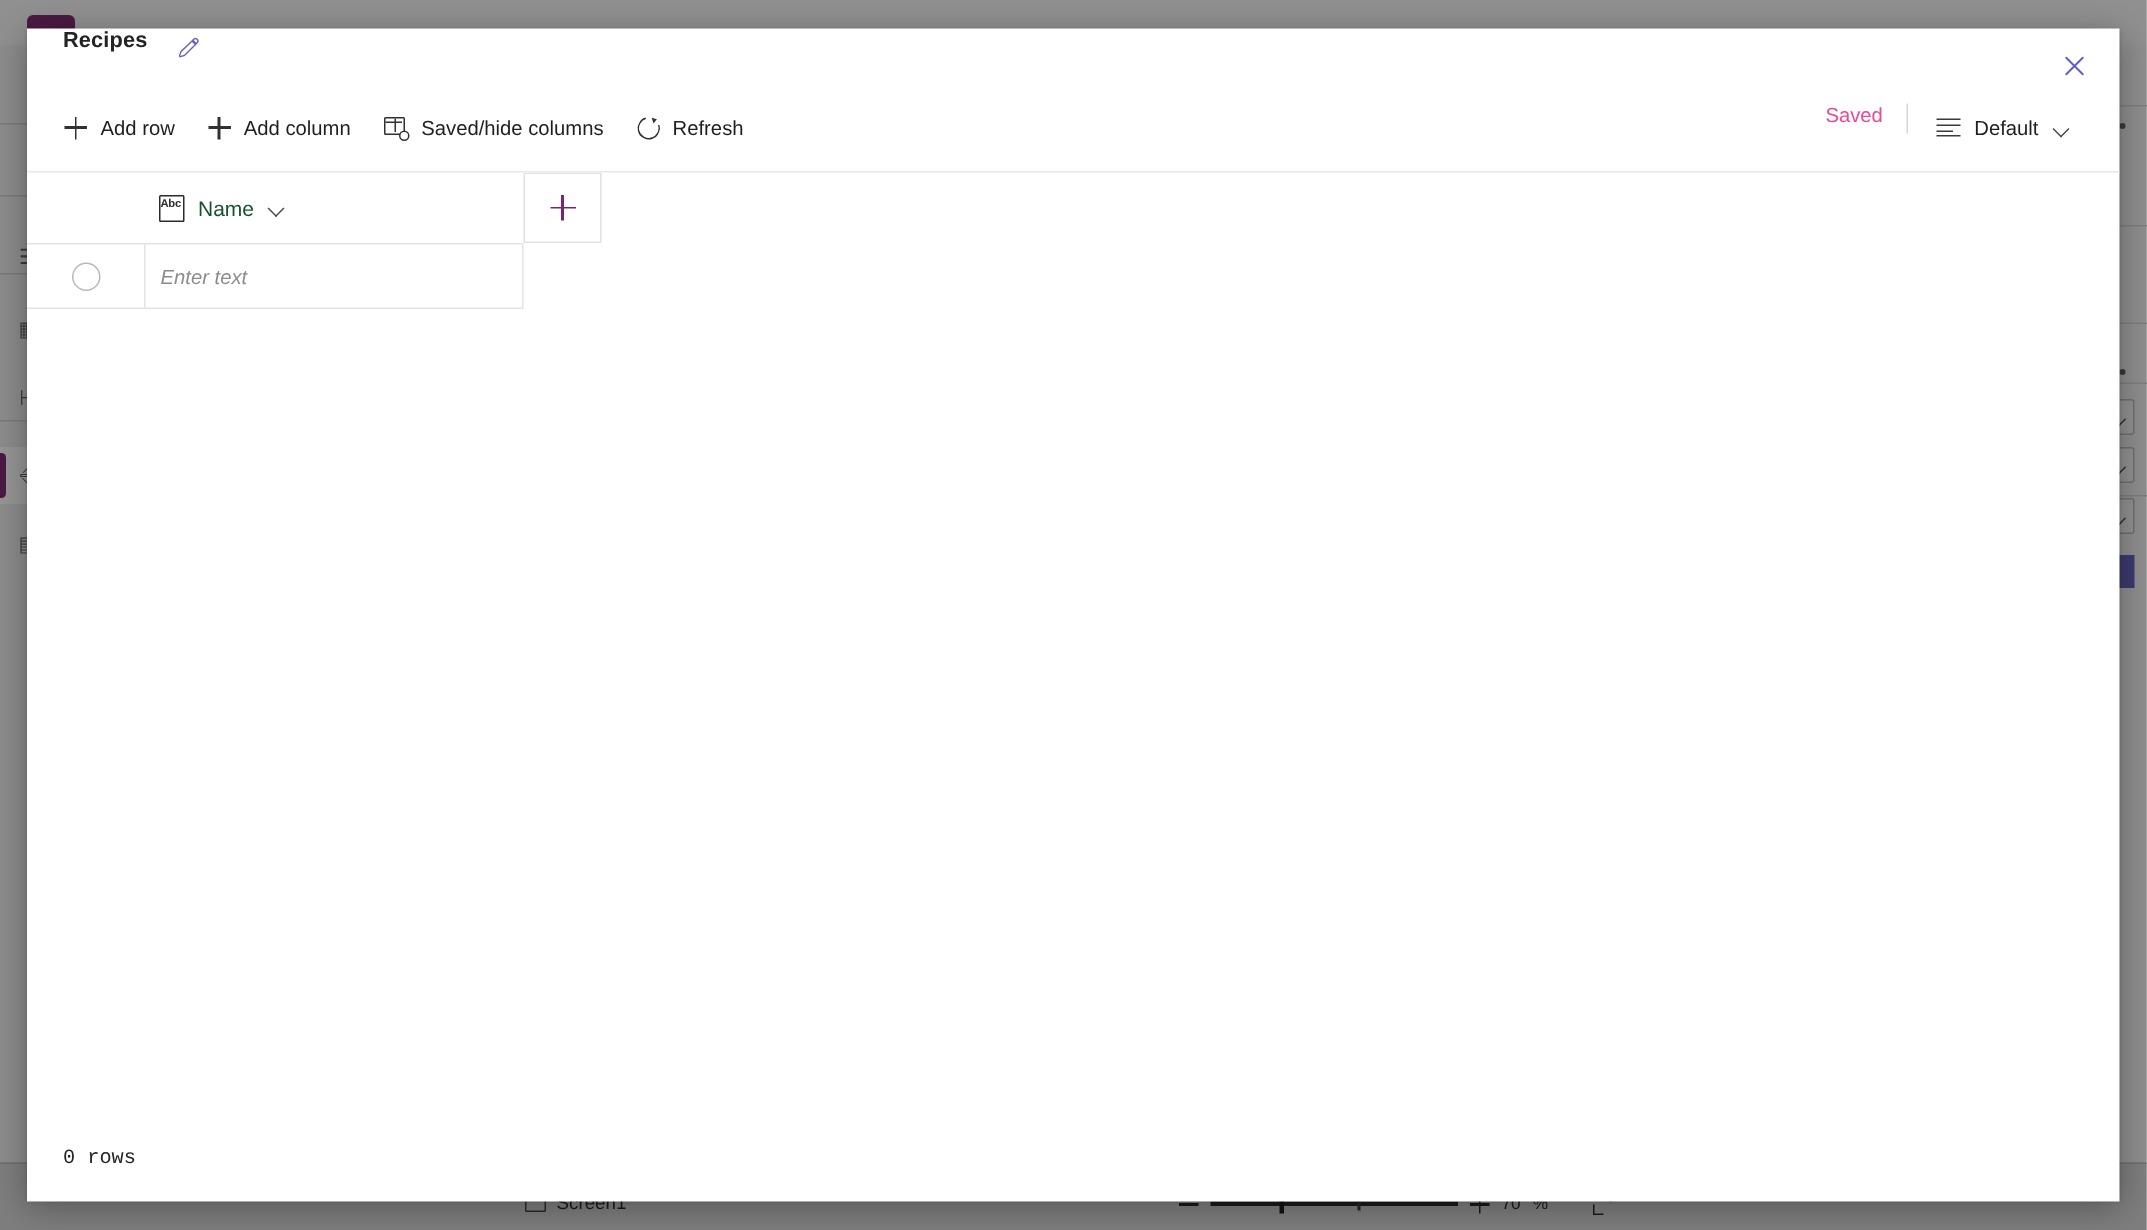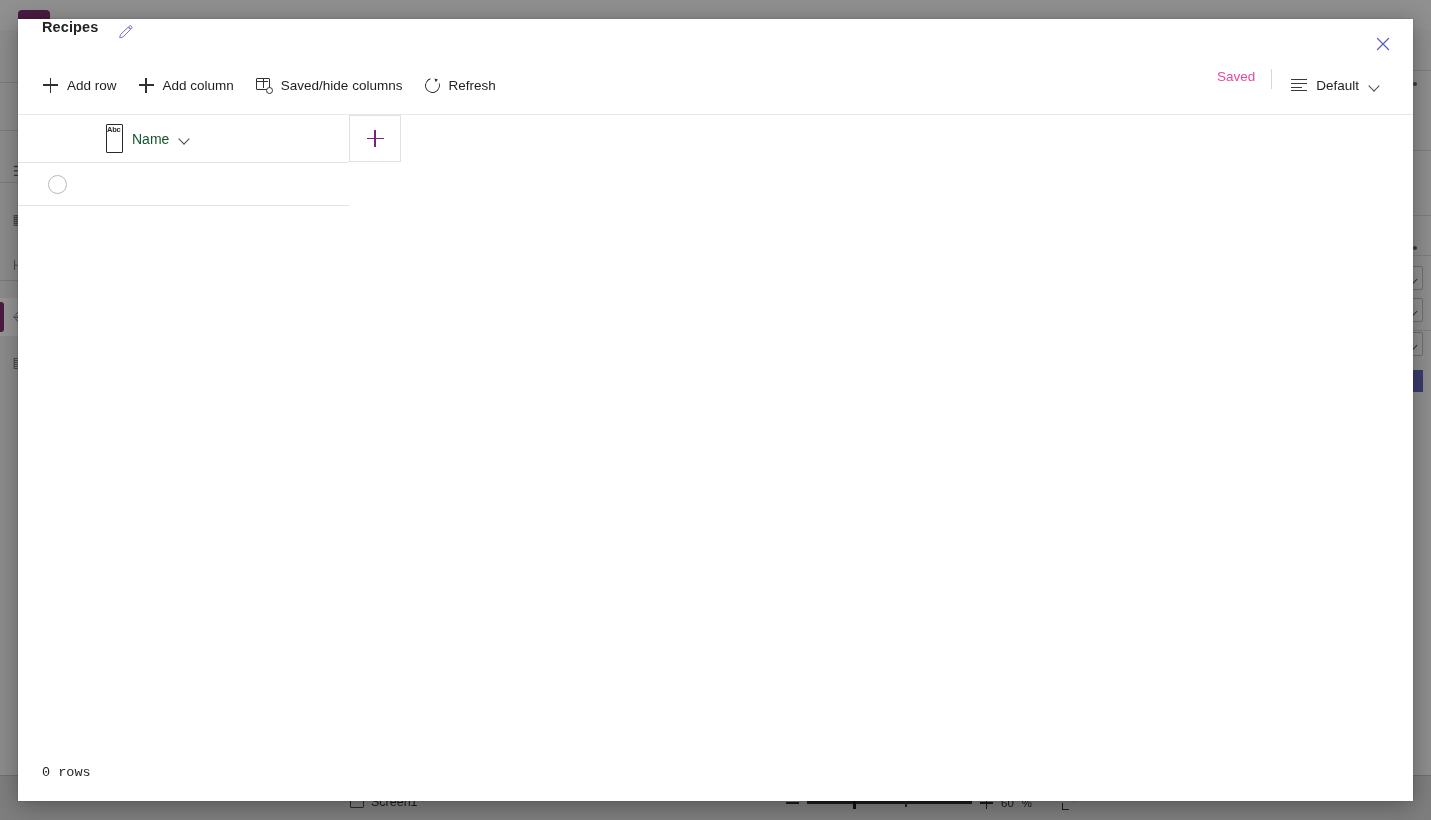--- a/index.html
+++ b/index.html
@@ -401,21 +401,21 @@
     flex: 0 0 253px;
     display: flex;
     align-items: center;
     gap: 9px;
     padding-left: 10px;
     cursor: pointer;
     position: relative;
   }
   .ic-abc {
     position: relative;
-    width: 17px; height: 29px;
+    width: 17px; height: 18px;
     flex: 0 0 17px;
     border: 1.3px solid #2b2b2b;
     border-radius: 1px;
     font-size: 7.5px;
     font-weight: 700;
     line-height: 10.4px;
     color: #2b2b2b;
     letter-spacing: -.2px;
   }
   .gh-col-name {
@@ -552,21 +552,21 @@
     <span>Screen1</span>
   </div>
 
   <div class="bg-zoomctl">
     <span class="bg-zoom-minus"></span>
     <span class="bg-zoom-track">
       <span class="bg-zoom-thumb"></span>
       <span class="bg-zoom-tick"></span>
     </span>
     <span class="bg-zoom-plus"></span>
-    <span>60</span>
+    <span>70</span>
     <span>%</span>
     <span class="bg-fit-icon"></span>
   </div>
 </div>
 
 <div id="dialog">
 
   <div class="dlg-header">
     <span class="dlg-title">Recipes</span>
 
@@ -638,20 +638,23 @@
 
       <div class="gh-addcol">
         <span class="ic-plus-purple"></span>
       </div>
     </div>
 
     <div class="grid-row">
       <div class="gr-check">
         <span class="radio-circle"></span>
       </div>
+      <div class="gr-cell">
+        <input type="text" placeholder="Enter text" style="">
+      </div>
     </div>
 
   </div>
 
   <div class="dlg-footer">
     <span class="footer-rows">0 rows</span>
   </div>
 </div>
 
 </body></html>

